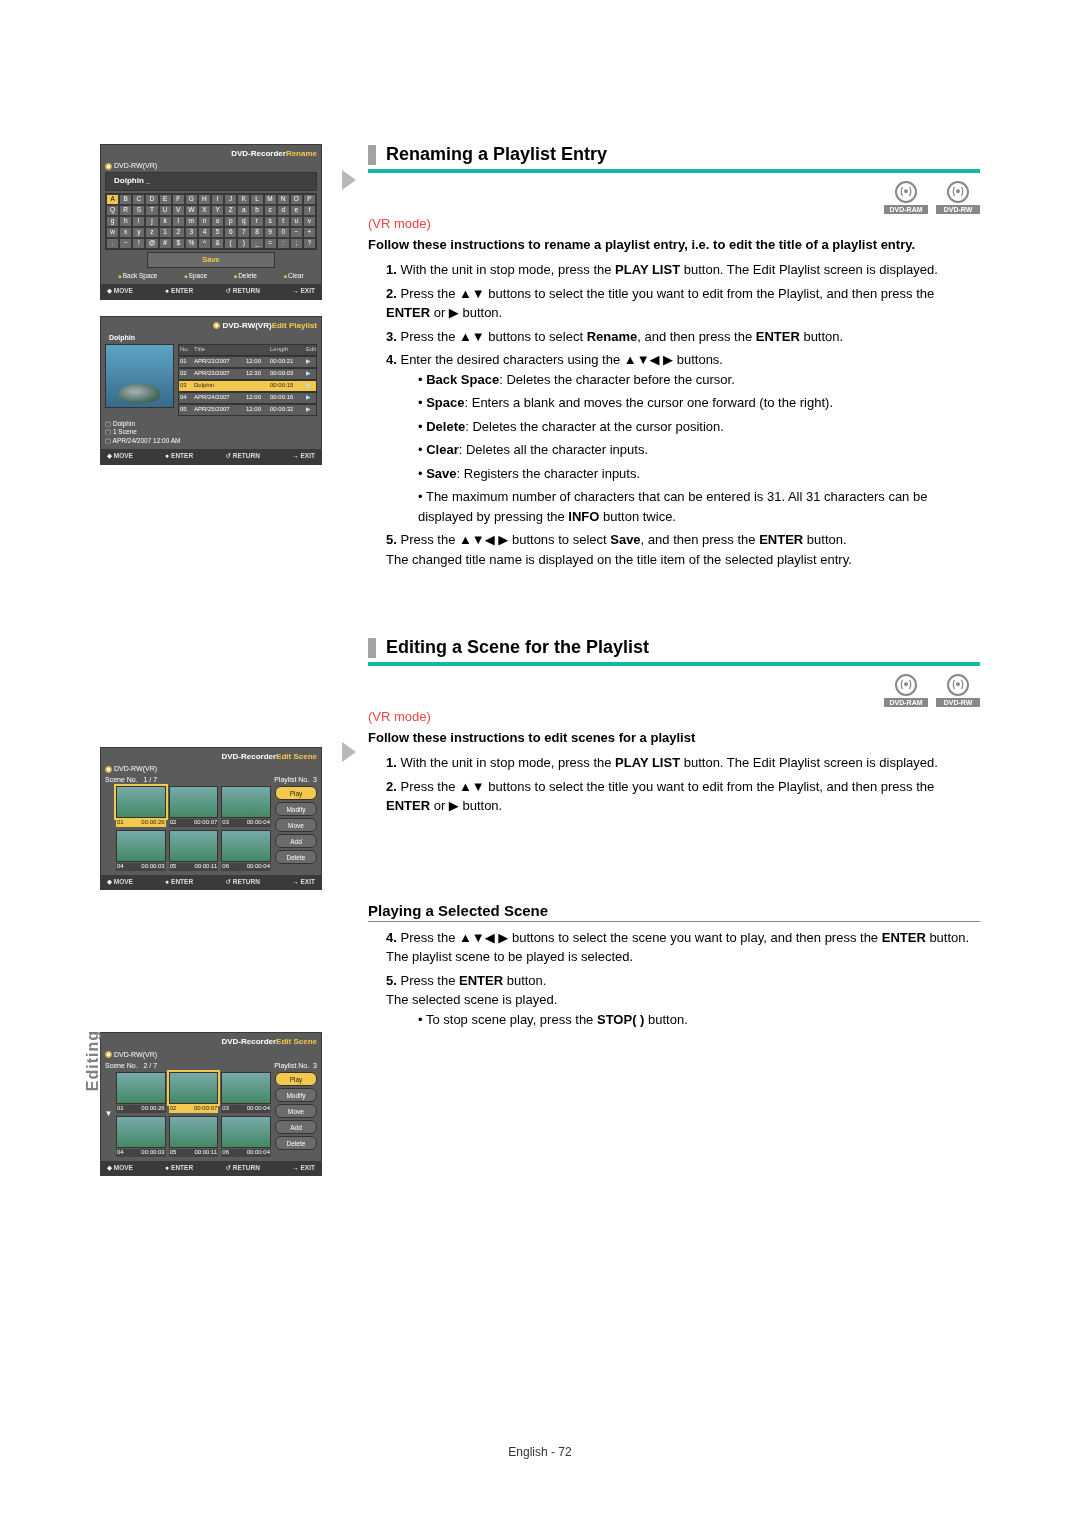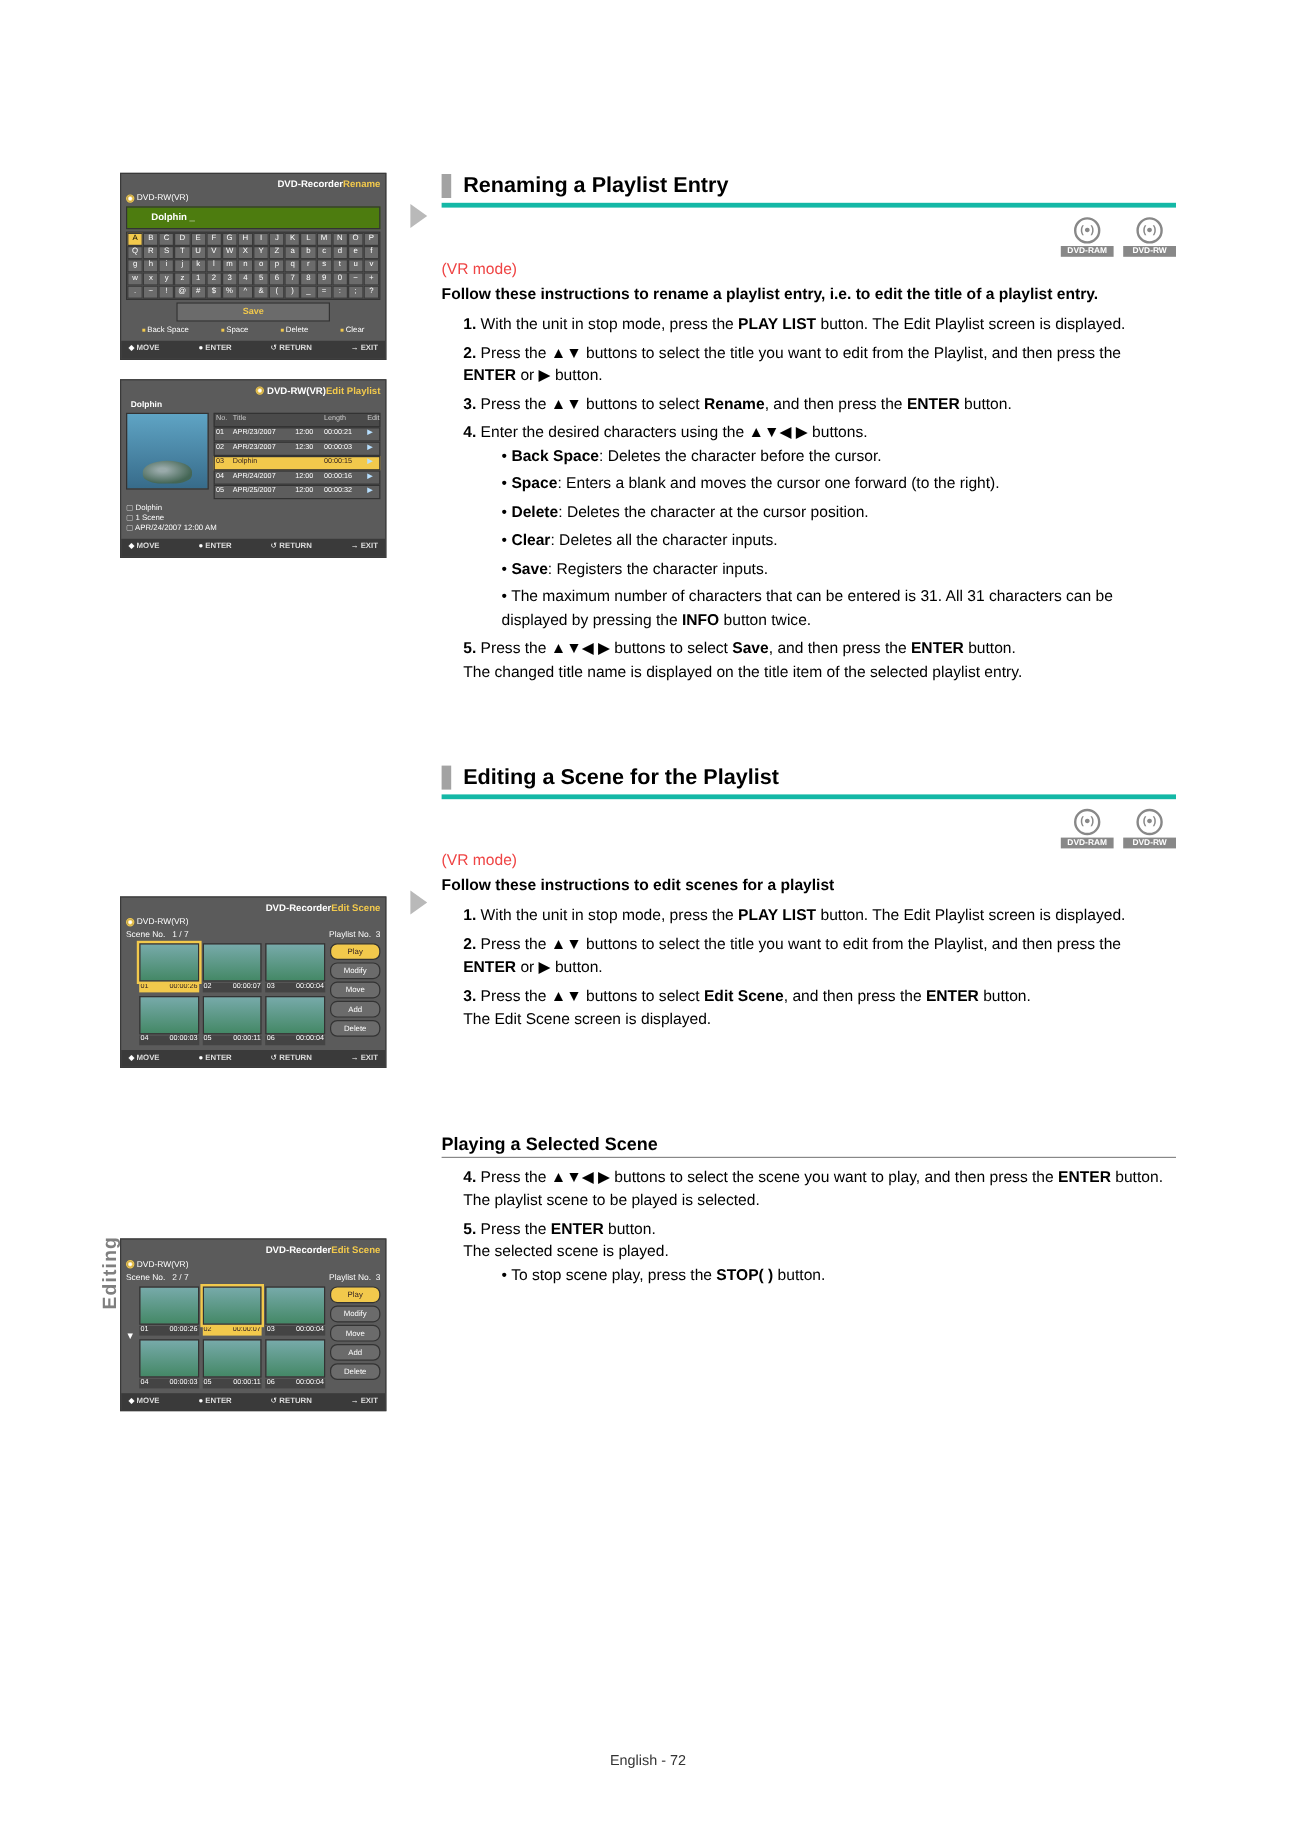--- a/index.html
+++ b/index.html
@@ -57,25 +57,25 @@
     width: 7px; height: 7px;
     border: 1px solid #f2c94c;
     border-radius: 50%;
     vertical-align: middle;
     margin-right: 2px;
     background: radial-gradient(circle,#fff 1px,#f2c94c 2px,#5b5b5b 3px);
   }
 
   
   .rename .name-field {
-    background: #4d7c0f;
+    background: #404040;
     color: #fff;
     font-weight: bold;
     font-size: 8px;
-    padding: 3px 20px;
+    padding: 3px 8px;
     margin-bottom: 2px;
     border: 1px solid #333;
   }
   .rename .kb {
     display: grid;
     grid-template-columns: repeat(16, 1fr);
     gap: 0;
     background: #333;
     padding: 1px;
     font-size: 6.5px;
@@ -262,21 +262,21 @@
   .vr-mode { text-align:left; font-size:13px; color:#ef4444; margin-bottom:6px;}
   .intro { font-weight:bold; margin-bottom:8px; font-size:13px;}
   .steps { font-size:13px; line-height:1.5; }
   .steps li { margin-bottom:4px; margin-left:18px; }
   .steps li .n { font-weight:bold; }
   .sub-bullets { list-style:none; margin-left:14px;}
   .sub-bullets li::before { content:"• "; }
   h3.sub { font-size:15px; font-weight:bold; border-bottom:1px solid #888; margin:10px 0 6px; padding-bottom:2px;}
   .page-footer {
     position:absolute;
-    bottom:60px;
+    bottom:75px;
     left:0;right:0;
     text-align:center;
     font-size:12px;
     color:#333;
   }
   .osd-spacer-b { height: 250px; }
   .osd-spacer-c { height: 110px; }
 </style>
 </head>
 <body>
@@ -661,21 +661,20 @@
             <div class="circ"></div>
             <div class="bar">DVD-RW</div>
           </div>
   </div>
   <div class="vr-mode">(VR mode)</div>
   <div class="intro">Follow these instructions to edit scenes for a playlist</div>
 
   <ol class="steps" style="list-style:none;">
     <li><span class="n">1.</span> <span>With the unit in stop mode, press the </span><b>PLAY LIST</b><span> button. The Edit Playlist screen is displayed.</span></li>
     <li><span class="n">2.</span> <span>Press the ▲▼ buttons to select the title you want to edit from the Playlist, and then press the </span><b>ENTER</b><span> or ▶ button.</span></li>
-    <li><span class="n">3.</span> <span>Press the ▲▼ buttons to select </span><b>Edit Scene</b><span>, and then press the </span><b>ENTER</b><span> button.</span><br><span>The Edit Scene screen is displayed.</span></li>
   </ol>
 
   <div style="height:72px;"></div>
 
   <h3 class="sub">Playing a Selected Scene</h3>
   <ol class="steps" style="list-style:none;">
     <li><span class="n">4.</span> <span>Press the ▲▼◀ ▶ buttons to select the scene you want to play, and then press the </span><b>ENTER</b><span> button.</span><br><span>The playlist scene to be played is selected.</span></li>
     <li><span class="n">5.</span> <span>Press the </span><b>ENTER</b><span> button.</span><br><span>The selected scene is played.</span>
       <ul class="sub-bullets">
         <li><span>To stop scene play, press the </span><b>STOP(  )</b><span> button.</span></li>

